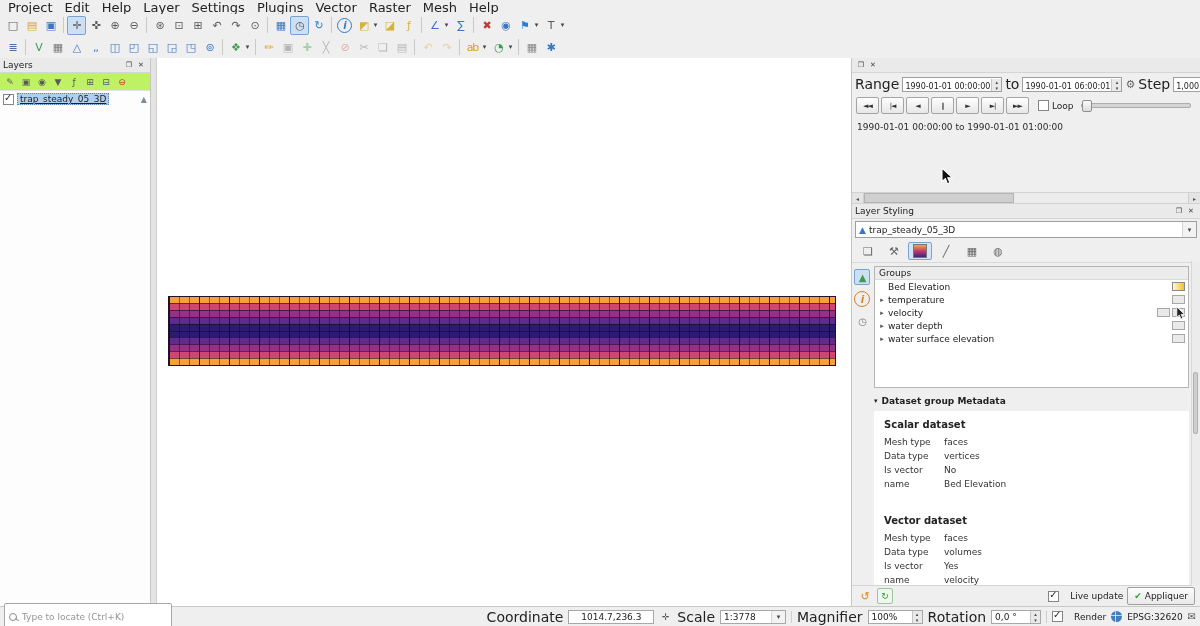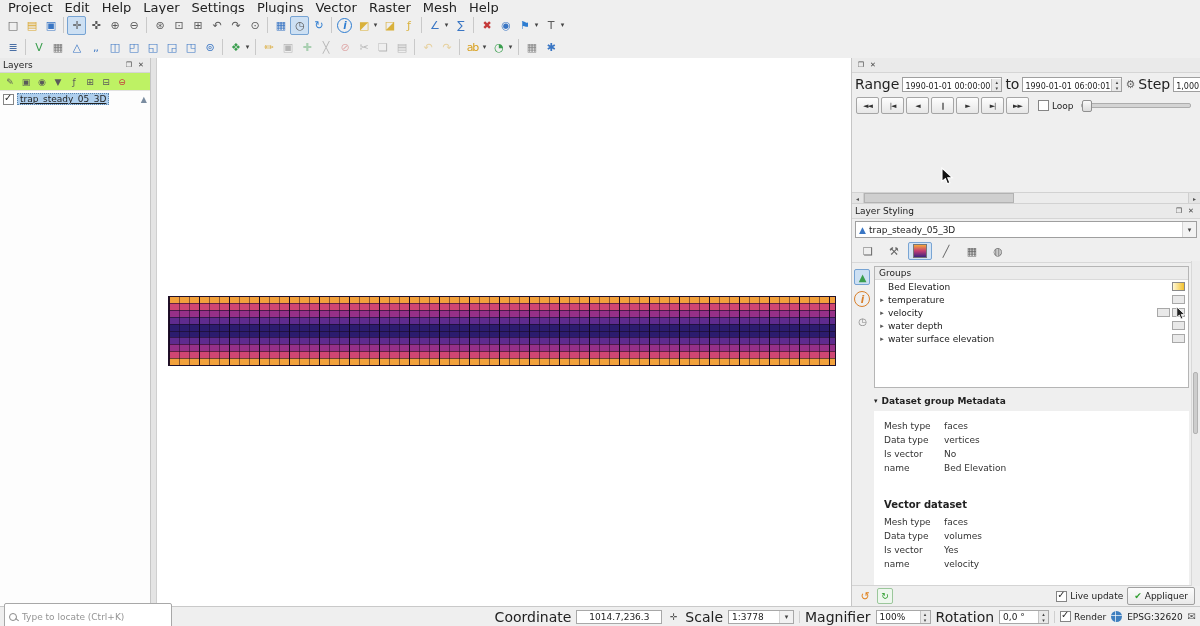--- a/index.html
+++ b/index.html
@@ -119,21 +119,21 @@
   .meta-section-title{font-size:10px;font-weight:bold;margin:0 0 5px}
   .kv{display:flex;font-size:9px;line-height:14px}
   .kv .k{width:60px;flex:none;color:#333}
   .kv .v{color:#333}
   .vec-sec{margin-top:24px}
   .styling-bottombar{height:20px;flex:none;border-top:1px solid #d4d4d4;display:flex;
                      align-items:center;gap:4px;padding:0 5px}
   .sb-icon{width:16px;height:16px;display:flex;align-items:center;justify-content:center;font-size:11px}
   .sb-icon.boxed{border:1px solid #9bc79b;background:#eef7ee;border-radius:2px;width:14px;height:14px;font-size:9px}
   .flex-sp{flex:1}
-  .live-update{display:flex;align-items:center;gap:3px}
+  .live-update{display:flex;align-items:center;gap:11px}
   .apply-btn{display:flex;align-items:center;gap:3px;border:1px solid #a0a0a0;border-radius:2px;
              background:linear-gradient(#fcfcfc,#e9e9e9);height:16px;padding:0 6px;font-size:9px}
   .apply-check{color:#2f9e2f;font-size:9px}
   .vscroll{position:absolute;top:57px;right:0;bottom:20px;width:8px;background:#ececec;
            border-left:1px solid #d8d8d8}
   .vs-thumb{position:absolute;top:34%;left:1px;width:5px;height:62px;background:#cdcdcd;
             border:1px solid #b2b2b2;border-radius:2px;box-sizing:border-box}
 
   
   #statusbar{position:absolute;left:0;right:0;bottom:0;height:20px;background:#efefef;
@@ -338,20 +338,21 @@
           <span class="playbtn">►|</span>
           <span class="playbtn">►►</span>
           <span class="loop-wrap">
             <span class="cb"></span>
             <span>Loop</span>
           </span>
           <span class="slider">
             <span class="slider-handle"></span>
           </span>
         </div>
+      <div class="current-range">1990-01-01 00:00:00 to 1990-01-01 01:00:00</div>
     </div>
 
     <div class="hscroll">
       <span class="hs-btn">◂</span>
       <span class="hs-track">
           <span class="hs-thumb"></span>
         </span>
       <span class="hs-btn">▸</span>
     </div>
 
@@ -423,20 +424,21 @@
                     <span class="swatch"></span>
                   </span>
                 </div>
               </div>
           </div>
           <div class="meta-header">
             <span class="meta-arrow">▾</span>
             <span>Dataset group Metadata</span>
           </div>
           <div class="meta-box">
+            <div class="meta-section-title">Scalar dataset</div>
             <div id="scalar-rows">
                 <div class="kv">
                   <span class="k">Mesh type</span>
                   <span class="v">faces</span>
                 </div>
                 <div class="kv">
                   <span class="k">Data type</span>
                   <span class="v">vertices</span>
                 </div>
                 <div class="kv">

